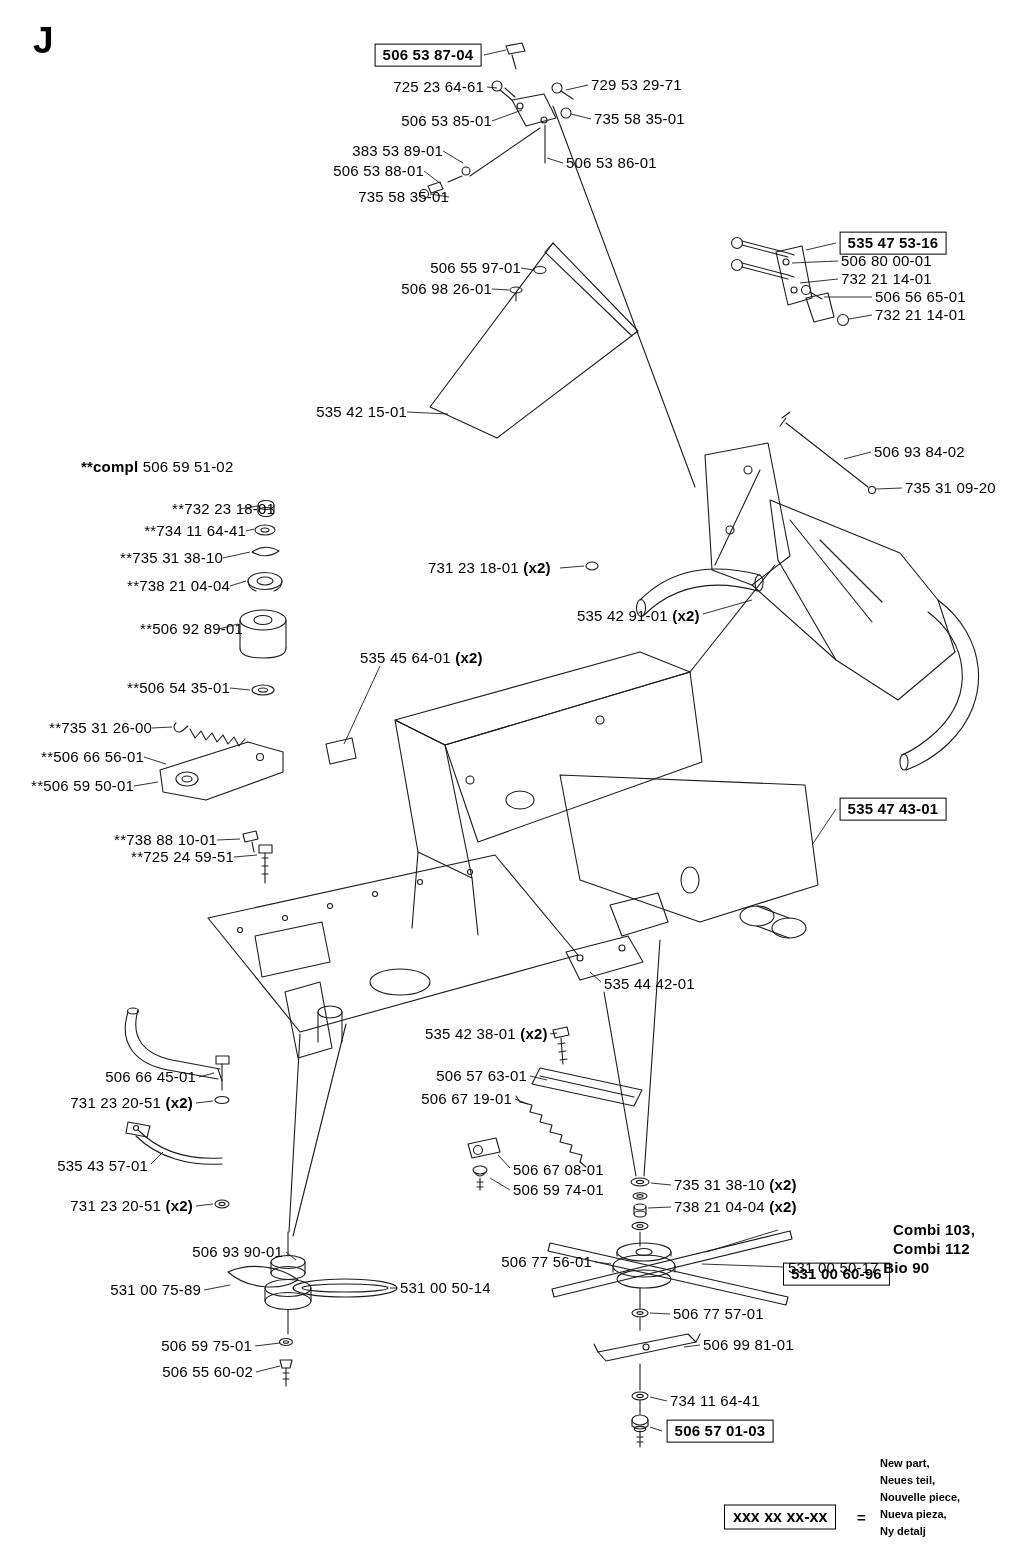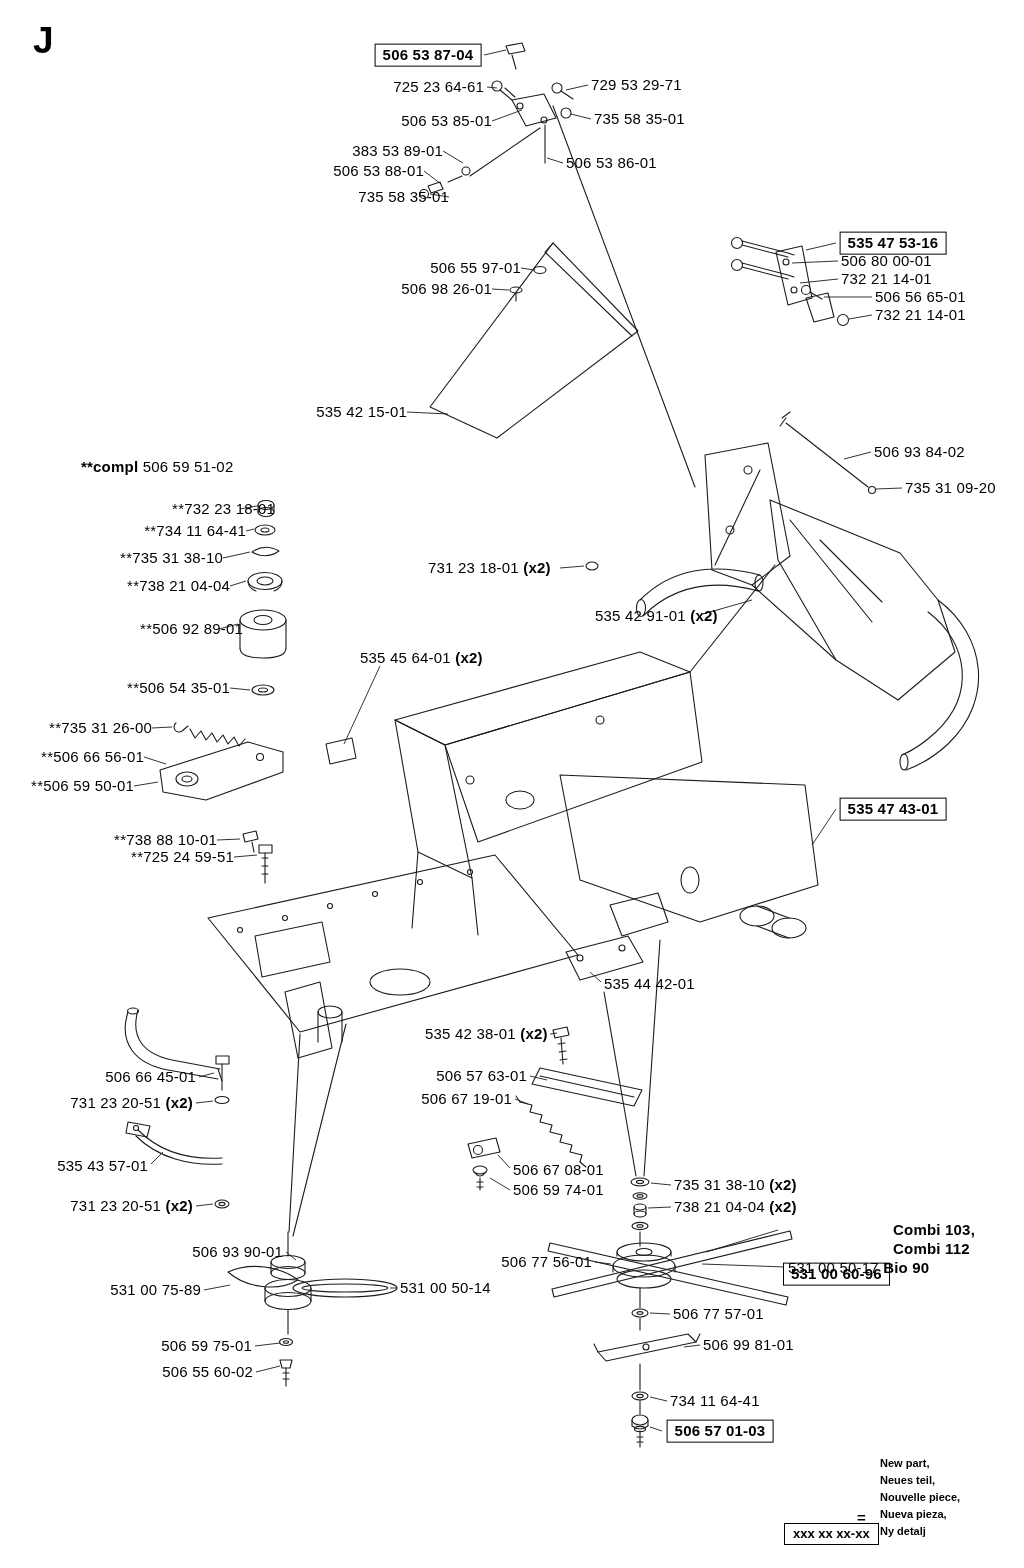--- a/index.html
+++ b/index.html
@@ -14,22 +14,22 @@
   .label {
     position:absolute; font-size:15px; line-height:1.05; white-space:nowrap;
     transform:translateY(-50%); letter-spacing:0.2px;
   }
   .label.right  { transform:translate(-100%,-50%); }
   .label.center { transform:translate(-50%,-50%); }
   .label.boxed  { border:1.8px solid #000; padding:2px 7px 3px; font-weight:700; background:#fff; }
   .label.bold   { font-weight:700; }
   .label b      { font-weight:700; }
   .legend-box {
-    position:absolute; left:784px; top:1517px; transform:translateY(-50%);
-    border:1.8px solid #000; padding:2px 8px 3px; font-weight:700; font-size:13px; background:#fff;margin-top:17px;
+    position:absolute; left:724px; top:1517px; transform:translateY(-50%);
+    border:1.8px solid #000; padding:2px 8px 3px; font-weight:700; font-size:16px; background:#fff;
   }
   .legend-eq { position:absolute; left:857px; top:1517px; transform:translateY(-50%); font-weight:700; font-size:15px; }
   .legend-lines { position:absolute; left:880px; top:1455px; font-weight:700; font-size:11px; line-height:17px; }
 </style>
 </head>
 <body>
 
 <div id="stage">
 
   <svg class="art" width="1024" height="1568" viewBox="0 0 1024 1568">
@@ -317,21 +317,21 @@
       <div class="label right" style="left: 407px; top: 412px;">535 42 15-01</div>
       <div class="label" style="left: 874px; top: 452px;">506 93 84-02</div>
       <div class="label" style="left: 905px; top: 488px;">735 31 09-20</div>
       <div class="label" style="left: 81px; top: 467px;"><b>**compl </b>506 59 51-02</div>
       <div class="label right" style="left: 240px; top: 509px; margin-left: 35px;">**732 23 18-01</div>
       <div class="label right" style="left: 246px; top: 531px;">**734 11 64-41</div>
       <div class="label right" style="left: 223px; top: 558px;">**735 31 38-10</div>
       <div class="label right" style="left: 230px; top: 586px;">**738 21 04-04</div>
       <div class="label right" style="left: 219px; top: 629px; margin-left: 24px;">**506 92 89-01</div>
       <div class="label" style="left: 428px; top: 568px;">731 23 18-01 <b>(x2)</b></div>
-      <div class="label" style="left: 595px; top: 616px; text-align: right;">535 42 91-01 <b>(x2)</b></div>
+      <div class="label" style="left: 577px; top: 616px; text-align: right;">535 42 91-01 <b>(x2)</b></div>
       <div class="label" style="left: 360px; top: 658px;">535 45 64-01 <b>(x2)</b></div>
       <div class="label right" style="left: 230px; top: 688px;">**506 54 35-01</div>
       <div class="label right" style="left: 152px; top: 728px;">**735 31 26-00</div>
       <div class="label right" style="left: 144px; top: 757px;">**506 66 56-01</div>
       <div class="label right" style="left: 134px; top: 786px;">**506 59 50-01</div>
       <div class="label center boxed" style="left: 893px; top: 809px; text-align: right;">535 47 43-01</div>
       <div class="label right" style="left: 217px; top: 840px;">**738 88 10-01</div>
       <div class="label right" style="left: 234px; top: 857px;">**725 24 59-51</div>
       <div class="label" style="left: 604px; top: 984px;">535 44 42-01</div>
       <div class="label" style="left: 425px; top: 1034px;">535 42 38-01 <b>(x2)</b></div>

